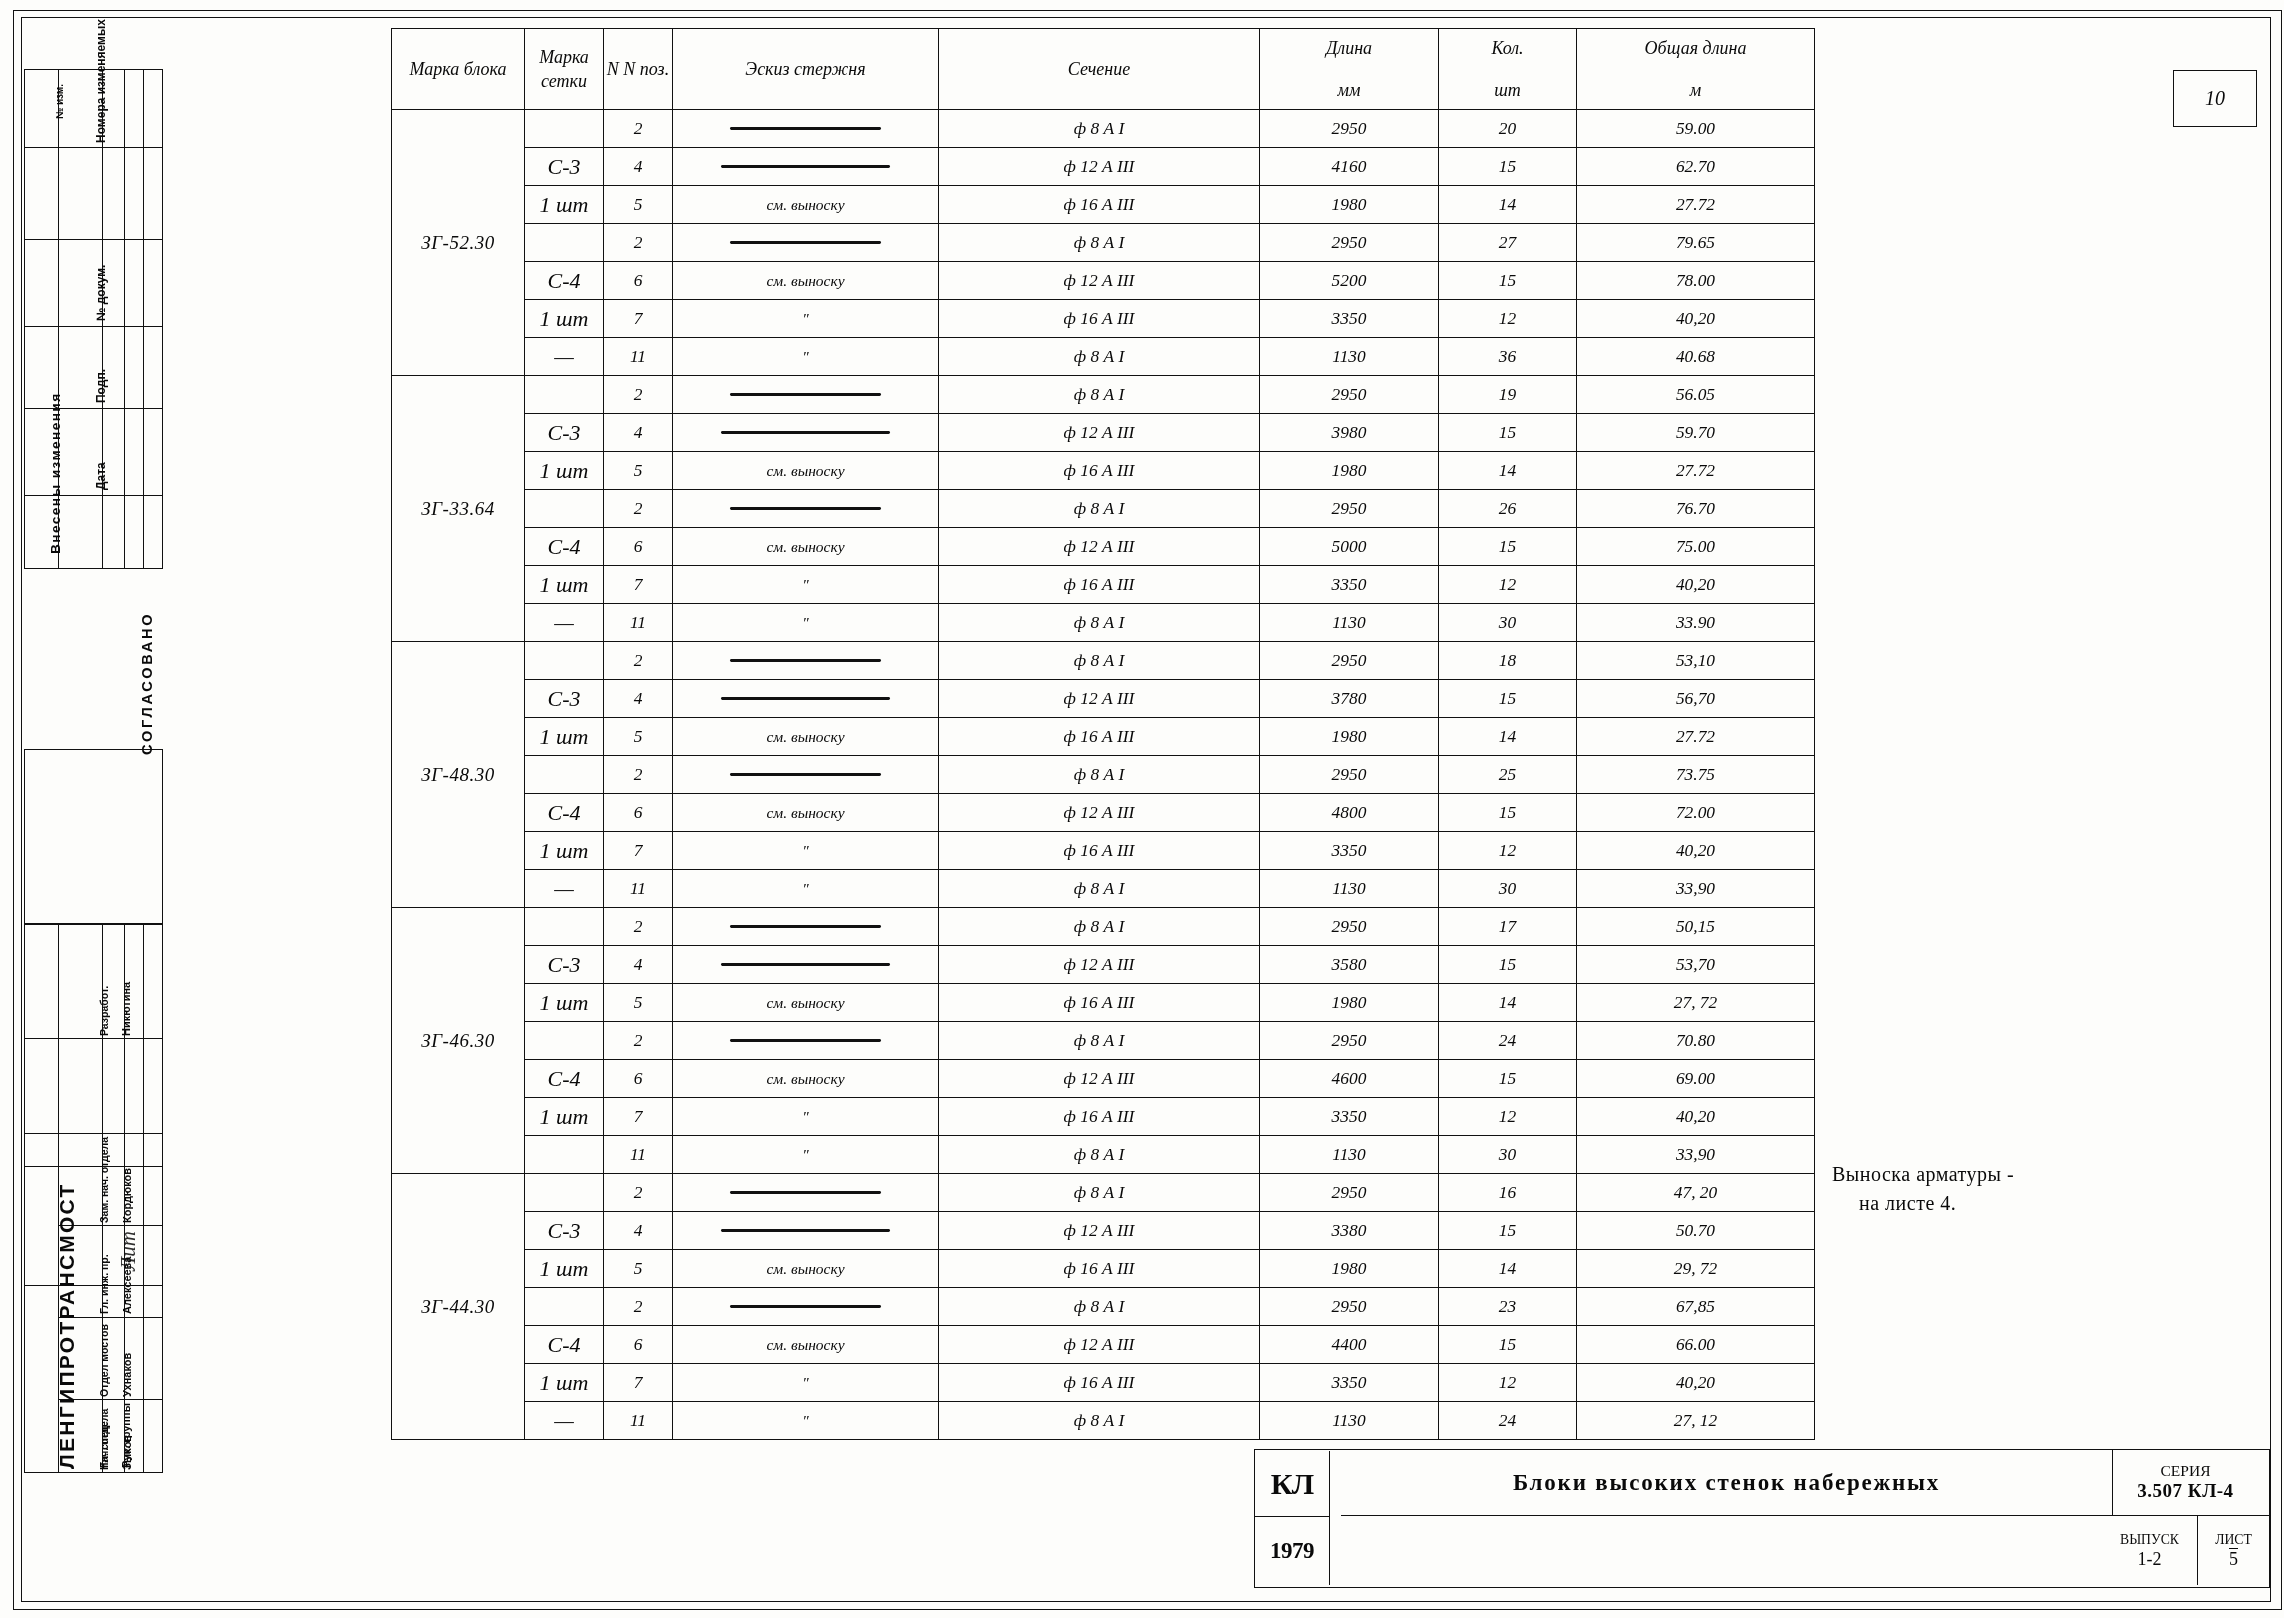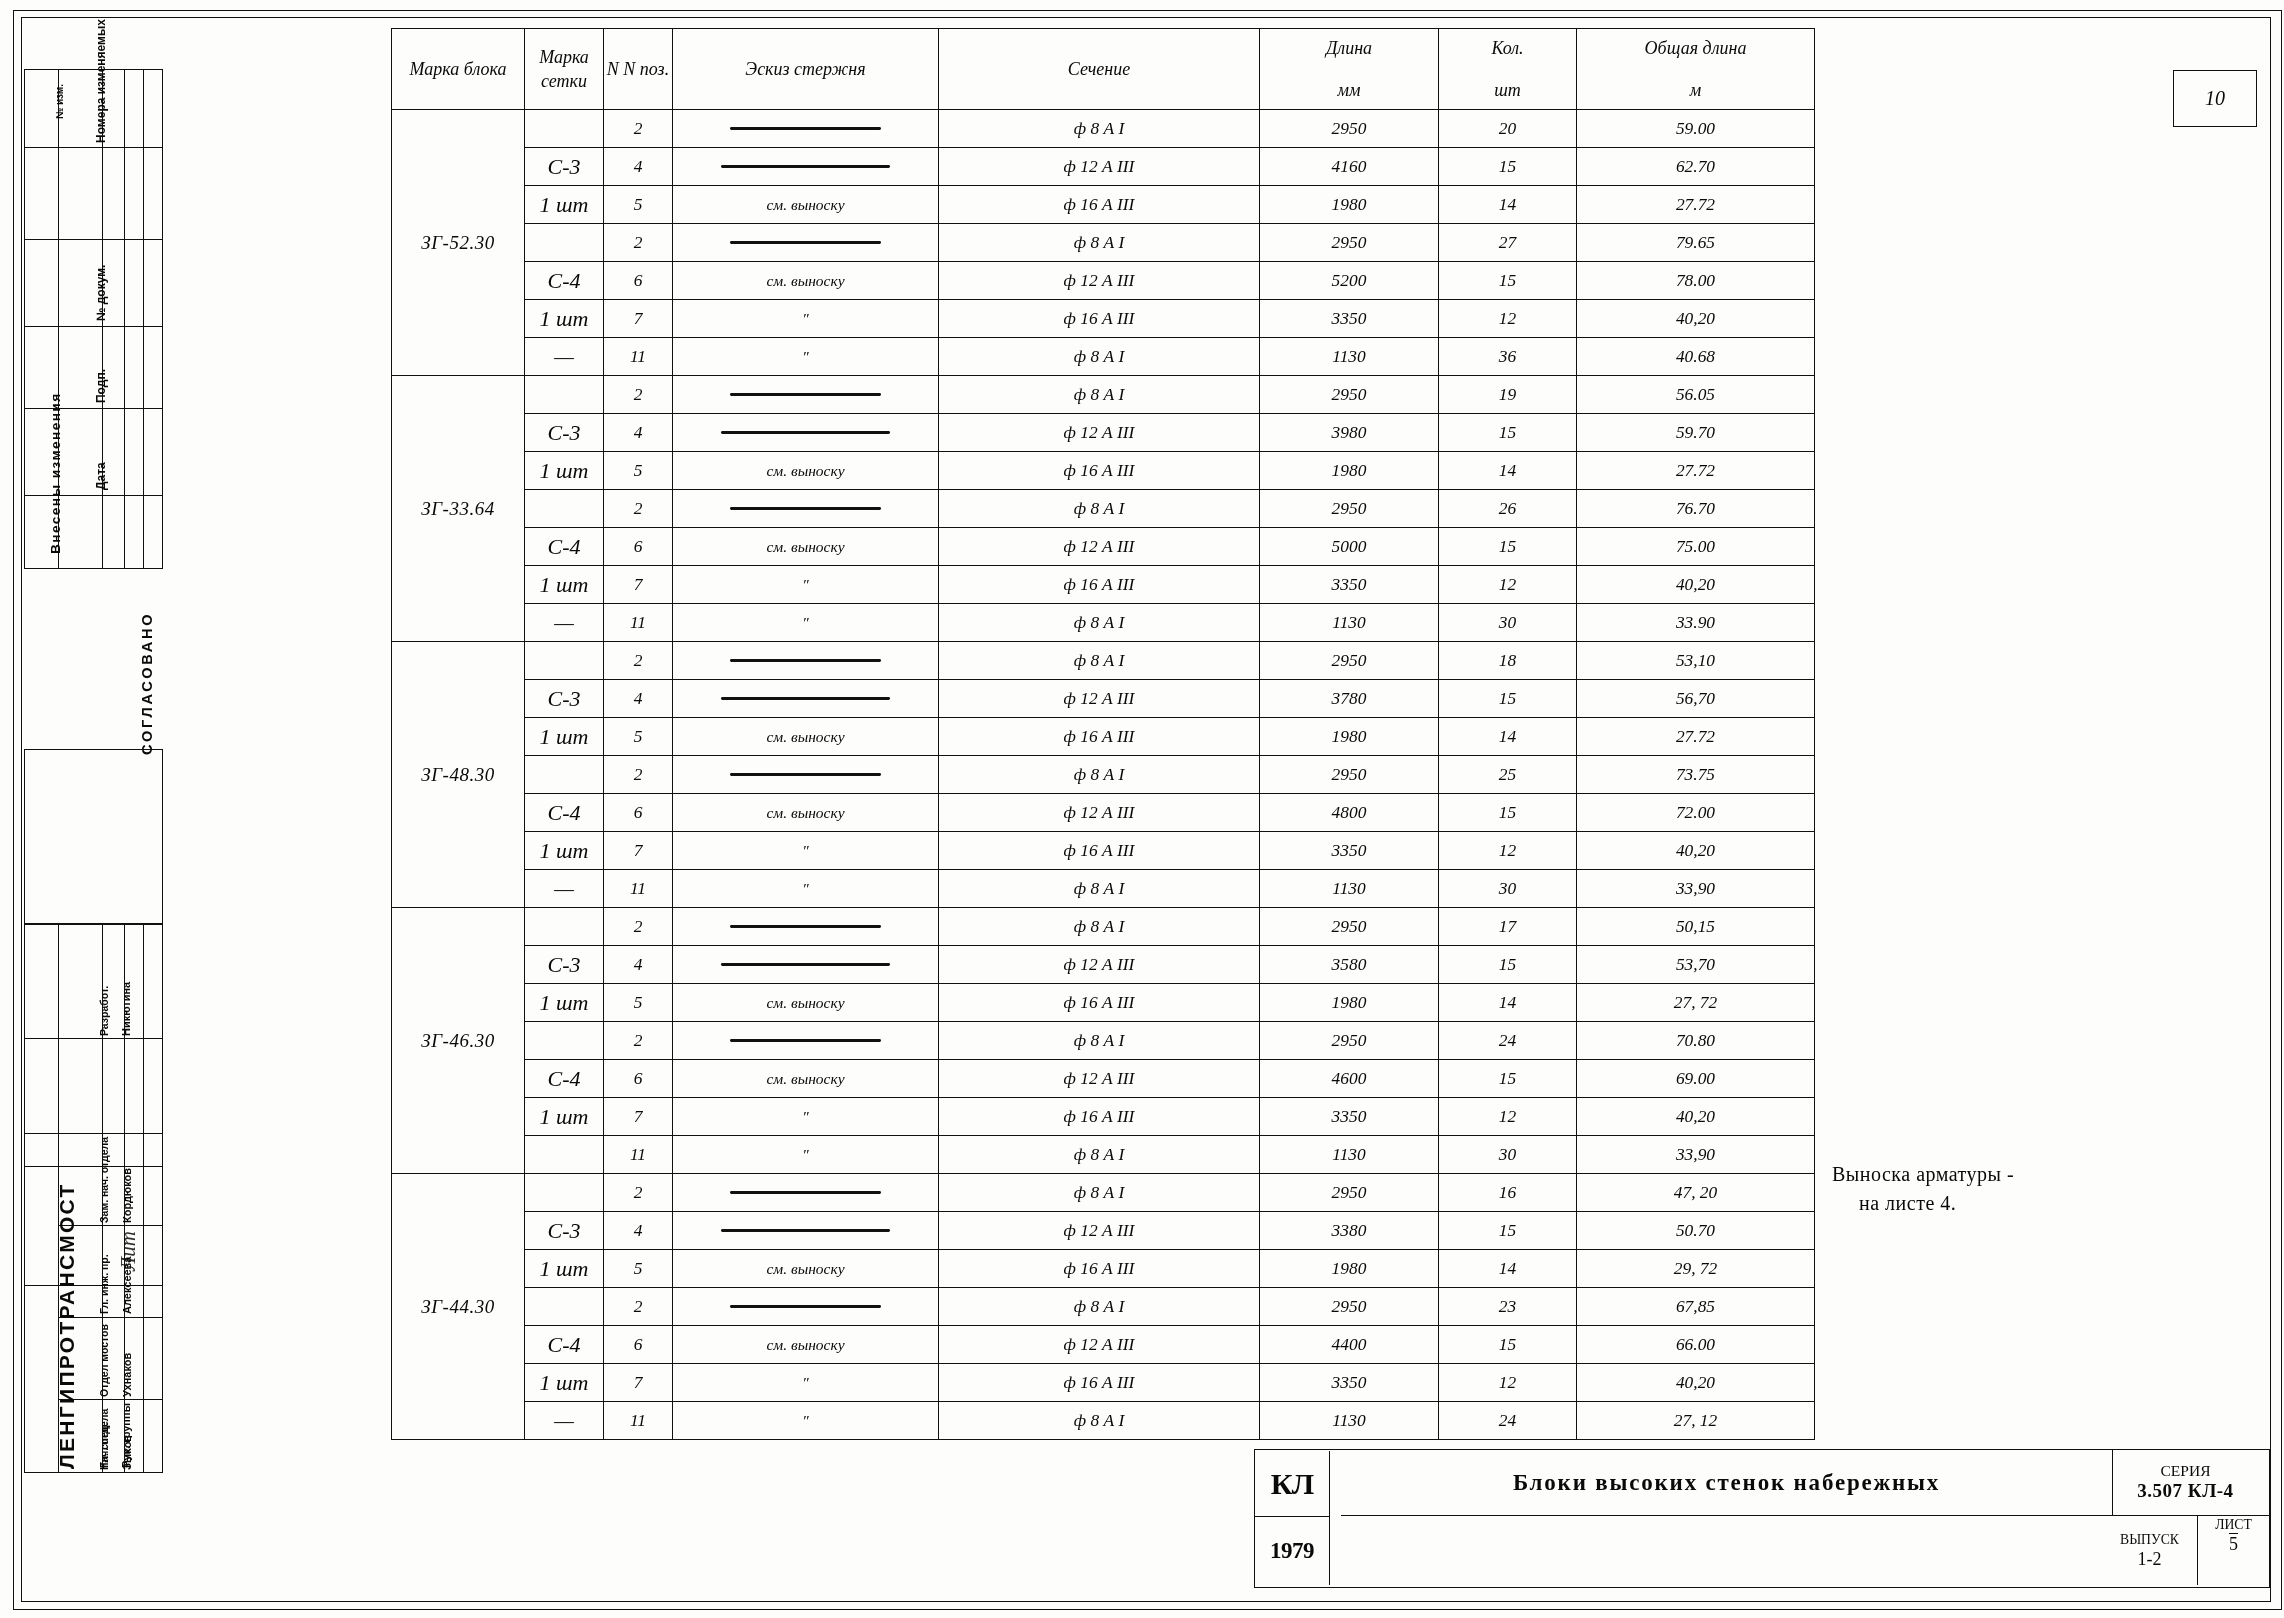--- a/index.html
+++ b/index.html
@@ -139,21 +139,21 @@
   }
   .tb-ser .big{font-size:19px;font-weight:600;letter-spacing:0.5px;}
   .tb-vyp{
     left:847px;top:66px;width:96px;height:69px;
     display:flex;flex-direction:column;align-items:center;justify-content:center;
     font-family:"Liberation Serif",serif;font-size:13.7px;line-height:1.25;
   }
   .tb-vyp .big{font-size:18px;}
   .tb-list{
     left:943px;top:66px;width:71px;height:69px;border-right:none;
-    display:flex;flex-direction:column;align-items:center;
+    display:flex;flex-direction:column;align-items:center;justify-content:center;
     font-family:"Liberation Serif",serif;font-size:13.7px;line-height:1.25;
   }
   .tb-list .big{font-size:18px;text-decoration:overline;}
 </style>
 </head>
 <body>
 
 <div class="sheet">
 
   <div class="frame-outer"></div>

